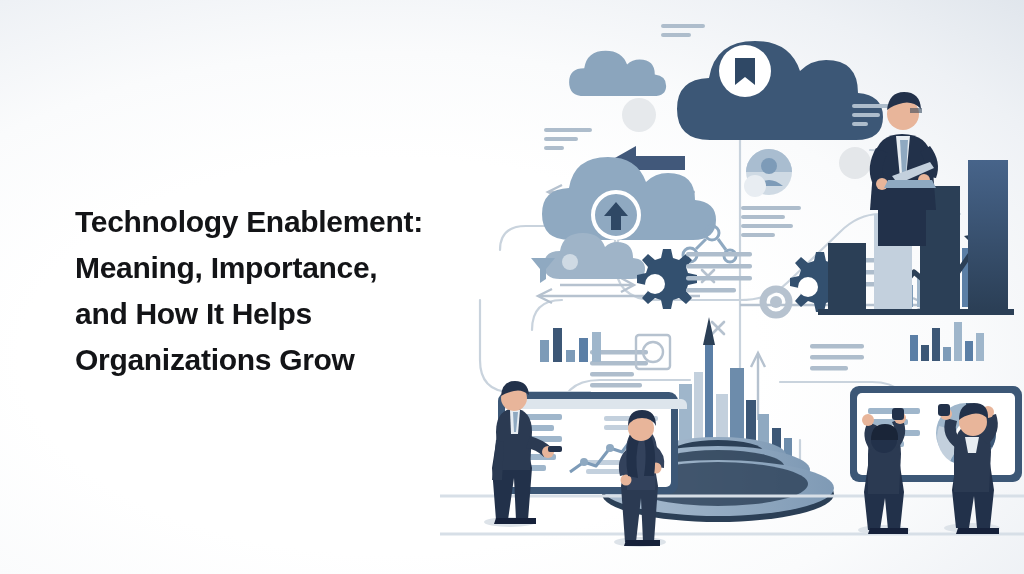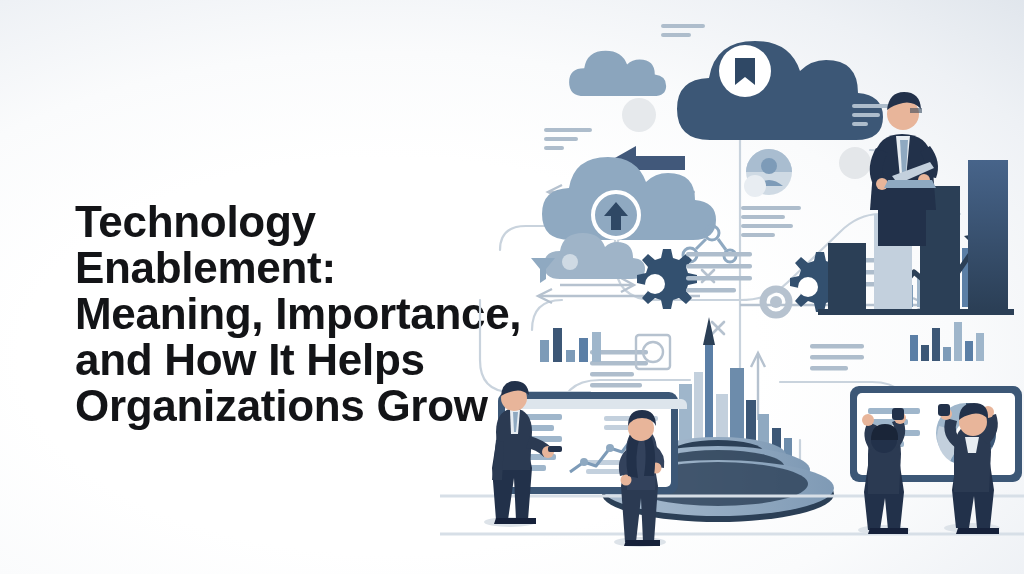--- a/index.html
+++ b/index.html
@@ -10,21 +10,21 @@
   }
   #stage{
     position:relative;width:1024px;height:574px;overflow:hidden;
     background:
       radial-gradient(120% 115% at 38% 62%, #ffffff 0%, #ffffff 30%, #fafbfc 46%, #eef1f5 62%, #dde3ea 78%, #ccd5de 92%, #c2cbd6 100%),
       linear-gradient(115deg, #b9c5d2 0%, #ced7e0 14%, #f2f5f8 32%, #ffffff 50%, #f6f8fa 68%, #e3e9ef 86%, #d9e0e7 100%);
   }
   
   #headline{
     position:absolute;left:75px;top:199px;width:470px;
-    font-size:44px;line-height:46px;font-weight:700;
+    font-size:30px;line-height:46px;font-weight:700;
     letter-spacing:-0.3px;color:#131417;
     white-space:pre-line;
   }
   
   #art{position:absolute;left:440px;top:0;width:584px;height:574px;}
   #art svg{display:block;width:584px;height:574px;}
 </style>
 </head>
 <body>
 

